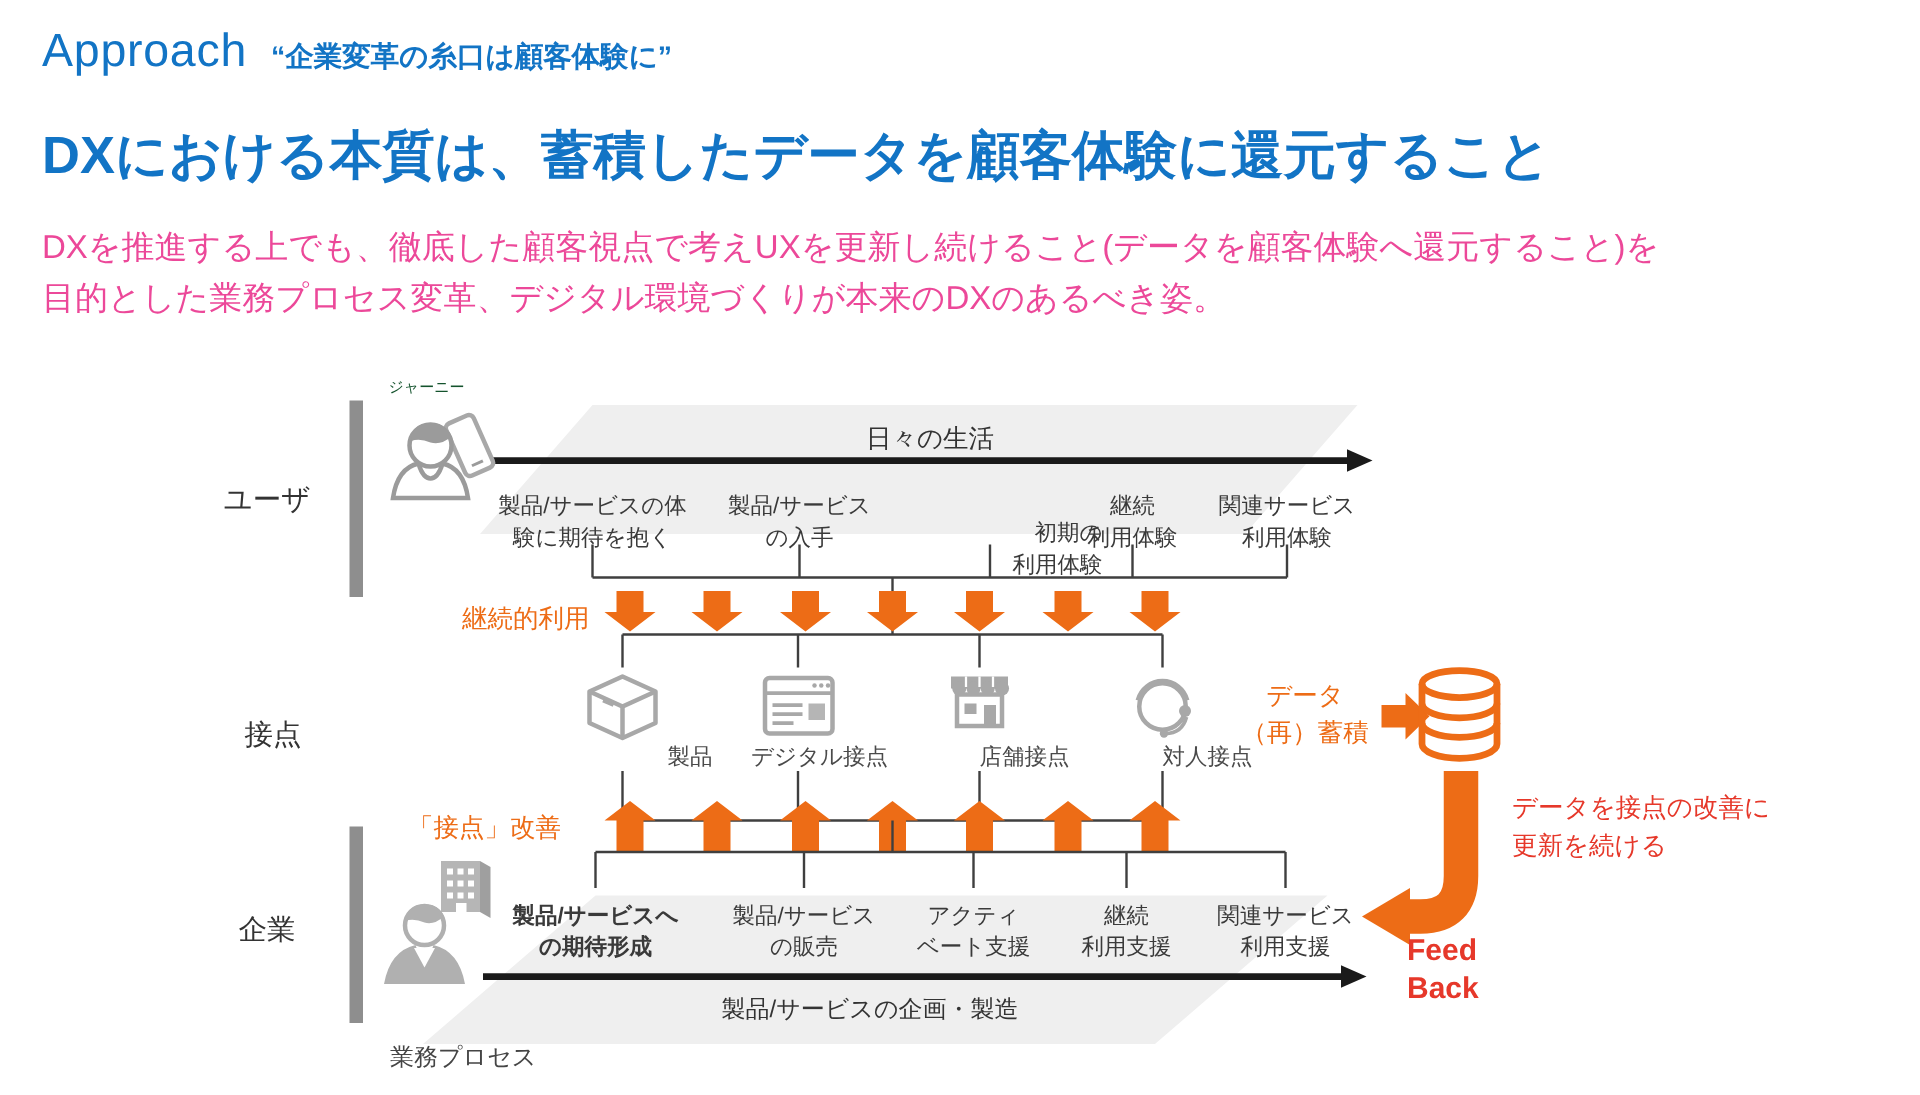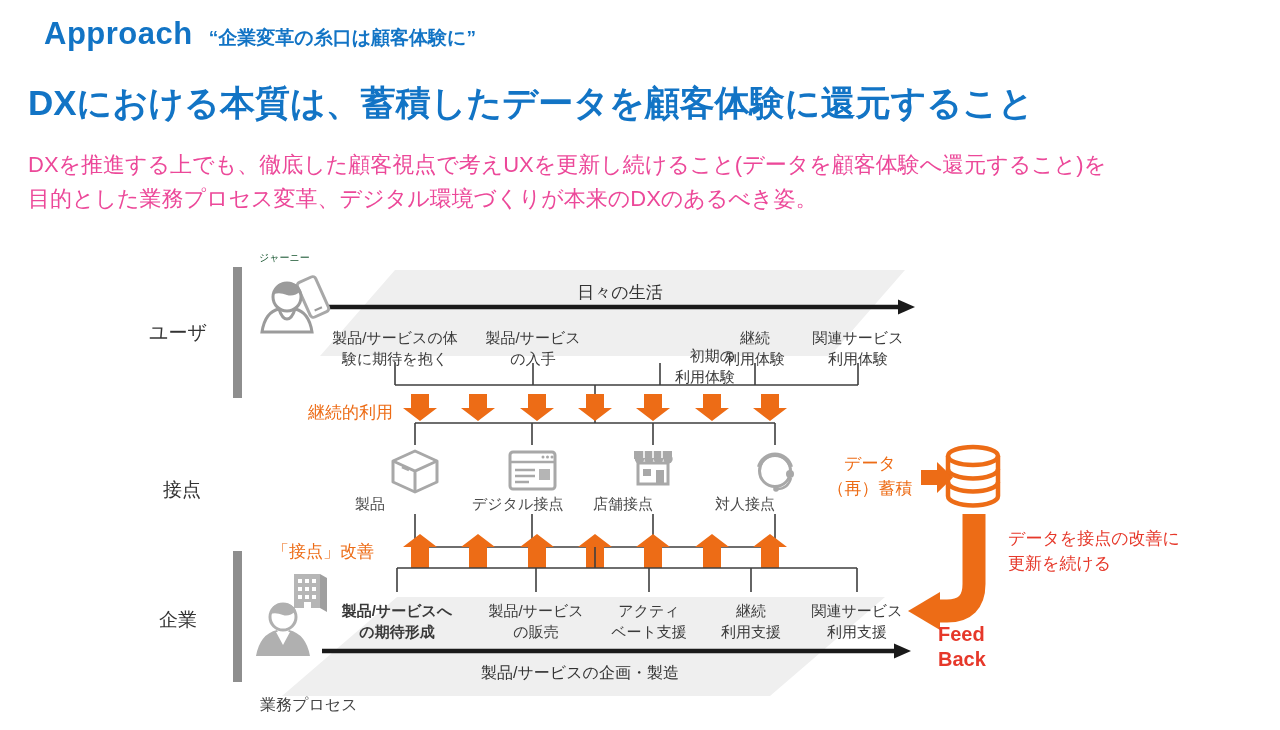--- a/index.html
+++ b/index.html
@@ -4,28 +4,28 @@
 <style>
   :root{
     --blue:#1274c5; --orange:#ed6c16; --red:#e6382a; --text-dark:#3a3a3a;
     --icon-gray:#a8a8a8; --band-gray:#efefef; --bar-gray:#8e8e8e;
   }
   html,body{margin:0;padding:0;background:#fff;}
   body{font-family:"Liberation Sans","DejaVu Sans",sans-serif;}
   .slide{position:relative;width:1280px;height:730px;background:#fff;overflow:hidden;}
   .abs{position:absolute;}
   .header-row{left:28px;top:16px;display:flex;align-items:baseline;gap:16px;}
-  .approach{font-size:31px;font-weight:bold;color:var(--blue);letter-spacing:0.5px;margin-left:16px;}
+  .approach{font-size:31px;font-weight:normal;color:var(--blue);letter-spacing:0.5px;}
   .quote{font-size:19px;font-weight:bold;color:var(--blue);}
   .title{left:28px;top:80px;font-size:35px;font-weight:bold;color:var(--blue);white-space:nowrap;}
   .bodytext{left:28px;top:148px;font-size:22px;color:#ec4899;line-height:34px;}
   .rowlabel{width:80px;text-align:center;font-size:19px;color:#333;}
   .small-gray{font-size:10px;color:#14532d;}
   .cstage{width:150px;text-align:center;font-size:15px;line-height:21px;color:var(--text-dark);}
-  .iconlabel{width:120px;text-align:left;font-size:15px;color:#4a4a4a;}
+  .iconlabel{width:120px;text-align:right;font-size:15px;color:#4a4a4a;}
   .bandtext{text-align:center;font-size:17px;color:#333;}
   .orangetext{color:var(--orange);font-size:17px;}
   .redtext{color:var(--red);}
   .feedback{font-size:20px;font-weight:600;line-height:25px;}
   .annotation{font-size:17px;line-height:25px;}
   .process{font-size:16px;color:#454545;}
   svg .bracket{stroke:#3f3f3f;stroke-width:1.6;fill:none;}
   svg .blackline{stroke:#1a1a1a;stroke-width:4.5;}
   svg .blackhead{fill:#1a1a1a;}
   svg .oarrow{fill:var(--orange);}

